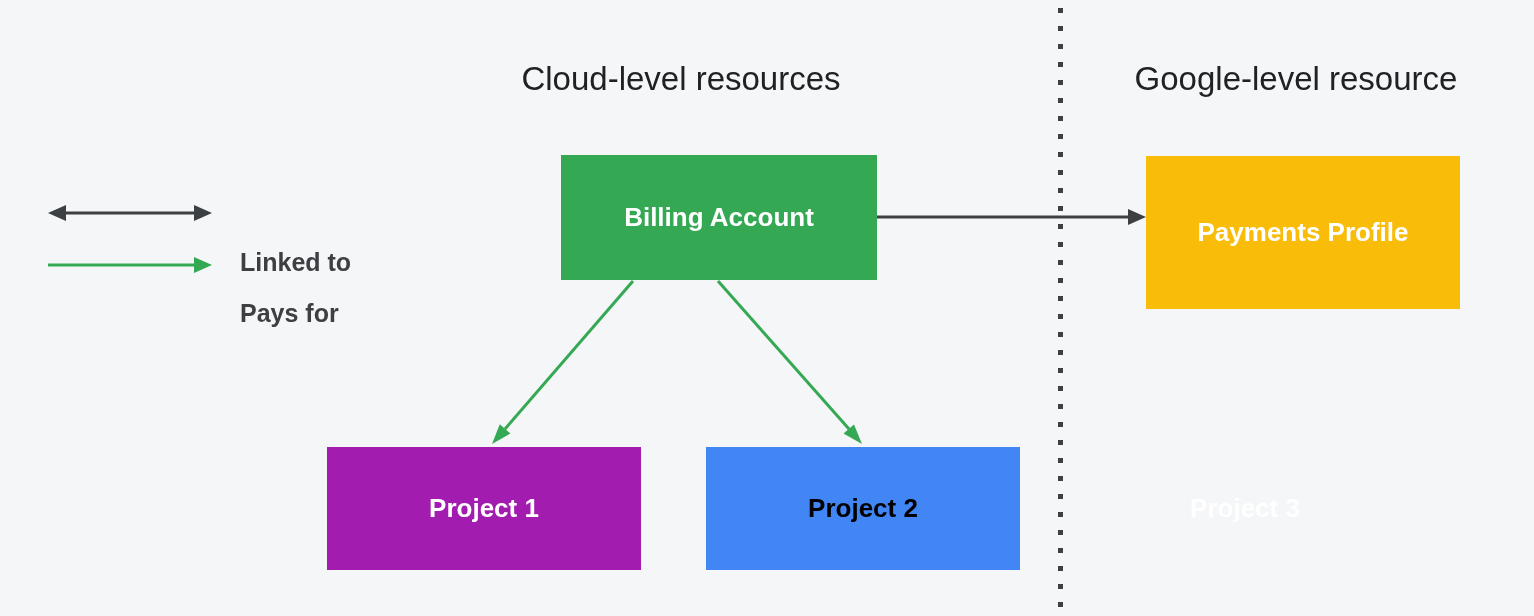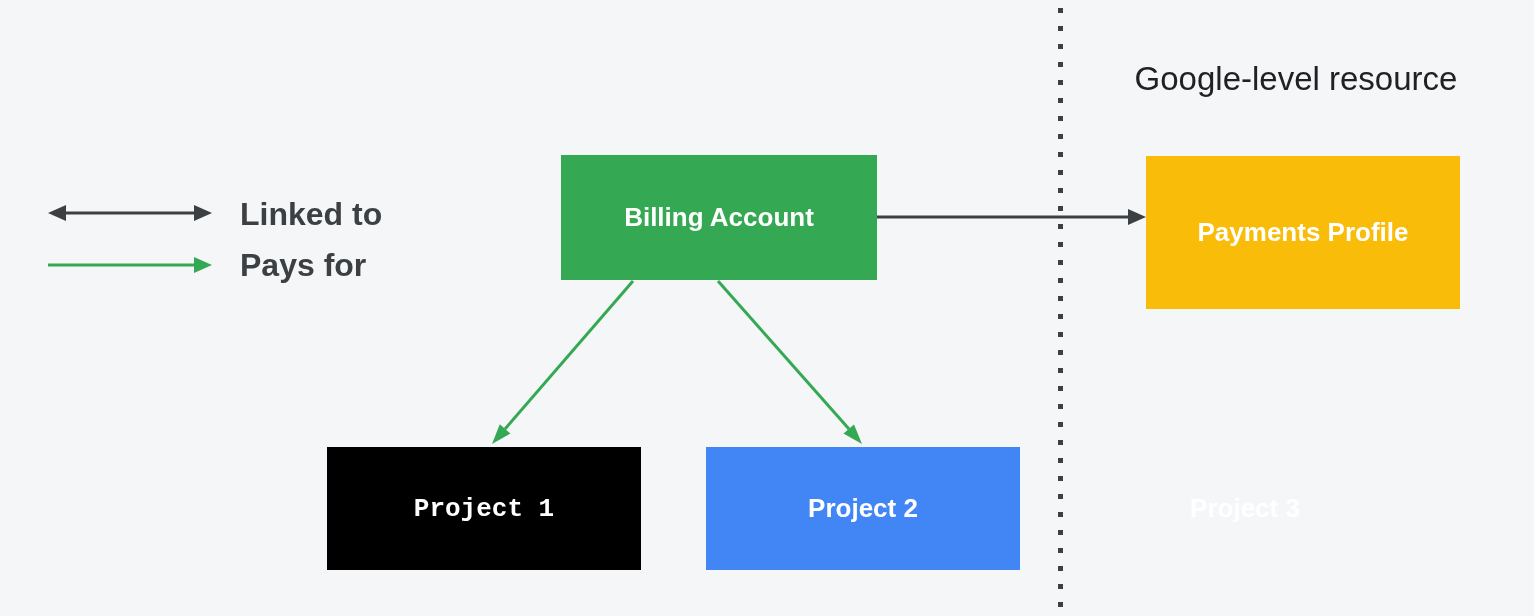--- a/index.html
+++ b/index.html
@@ -23,25 +23,26 @@
     text-align: center;
     font-size: 33px;
     line-height: 40px;
     font-weight: 400;
     color: #202124;
     white-space: nowrap;
   }
   .legend-label {
     position: absolute;
     left: 240px;
-    font-size: 32px;
+    font-size: 25px;
     line-height: 30px;
     font-weight: 700;
     color: #3c4043;
     white-space: nowrap;
+    margin-top: 48px;
   }
   .node {
     position: absolute;
     display: flex;
     align-items: center;
     justify-content: center;
     color: #ffffff;
     font-size: 26px;
     font-weight: 700;
     white-space: nowrap;
@@ -77,40 +78,41 @@
       <line x1="633" y1="281" x2="505" y2="429" stroke="#34a853" stroke-width="3" style="stroke: rgb(52, 168, 83);"></line>
       <polygon points="492,444 510.4,433.5 499.8,424.3" fill="#34a853" style="fill: rgb(52, 168, 83);"></polygon>
     </g>
 
     <g>
       <line x1="718" y1="281" x2="849" y2="429" stroke="#34a853" stroke-width="3" style="stroke: rgb(52, 168, 83);"></line>
       <polygon points="862,444 843.5,433.6 854,424.4" fill="#34a853" style="fill: rgb(52, 168, 83);"></polygon>
     </g>
   </svg>
 
+  <div class="section-title" style="left: 431px; top: 59px; color: rgb(32, 33, 36);">Cloud-level resources</div>
 
   <div class="section-title" style="left: 1046px; top: 59px; color: rgb(32, 33, 36);">Google-level resource</div>
 
   <div class="legend-label" style="top: 199px; color: rgb(60, 64, 67);">Linked to</div>
 
   <div class="legend-label" style="top: 250px; color: rgb(60, 64, 67);">Pays for</div>
 
   <div class="node" style="left: 515px; top: 155px; width: 316px; height: 125px; background-color: rgb(52, 168, 83); margin-left: 46px;">
     <span style="color: rgb(255, 255, 255);">Billing Account</span>
   </div>
 
   <div class="node" style="left: 1146px; top: 156px; width: 314px; height: 153px; background-color: rgb(249, 188, 8);">
     <span style="color: rgb(255, 255, 255);">Payments Profile</span>
   </div>
 
-  <div class="node" style="left: 327px; top: 447px; width: 314px; height: 123px; background-color: #000000; font-family: Liberation Mono, monospace;">
+  <div class="node" style="left: 327px; top: 447px; width: 314px; height: 123px; background-color: #a21caf;">
     <span style="color: rgb(255, 255, 255);">Project 1</span>
   </div>
 
   <div class="node" style="left: 706px; top: 447px; width: 314px; height: 123px; background-color: rgb(66, 133, 244);">
-    <span style="color: #ffffff;">Project 2</span>
+    <span style="color: #000000;">Project 2</span>
   </div>
 
   <div class="node" style="left: 1088px; top: 447px; width: 314px; height: 123px; background-color: transparent;">
     <span style="color: rgb(255, 255, 255);">Project 3</span>
   </div>
 
 </div>
 
 </body></html>

